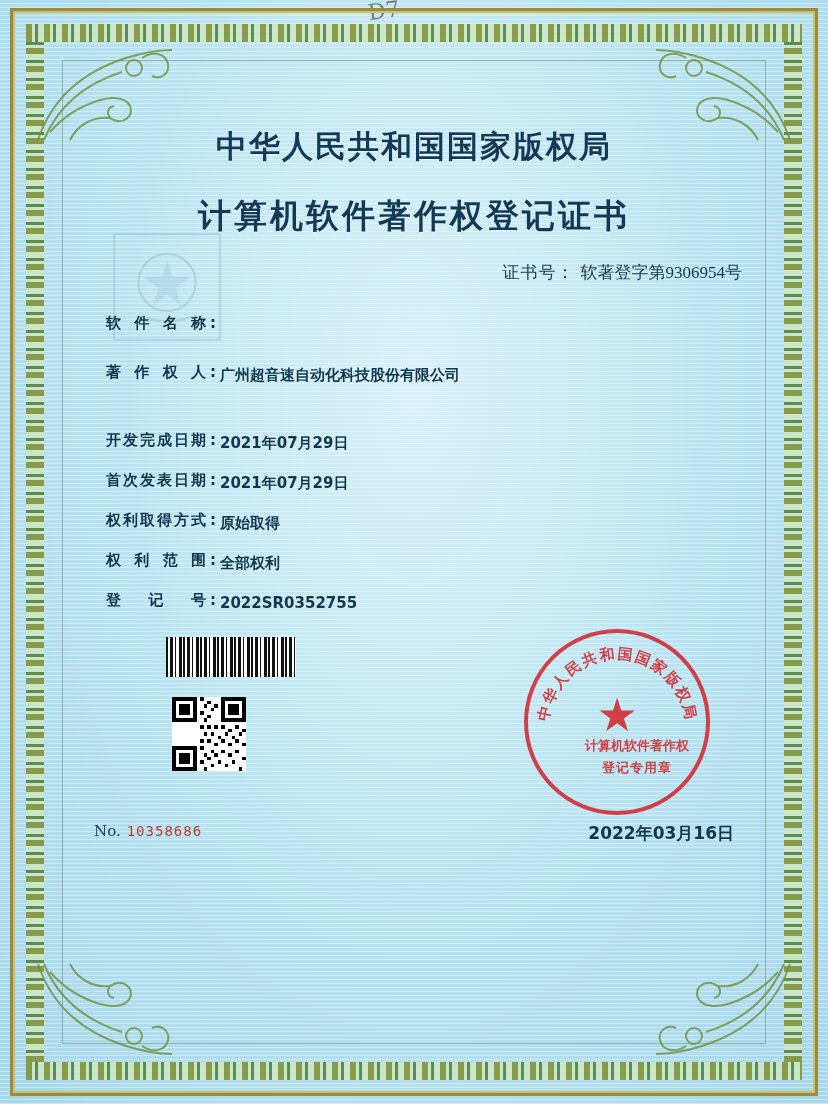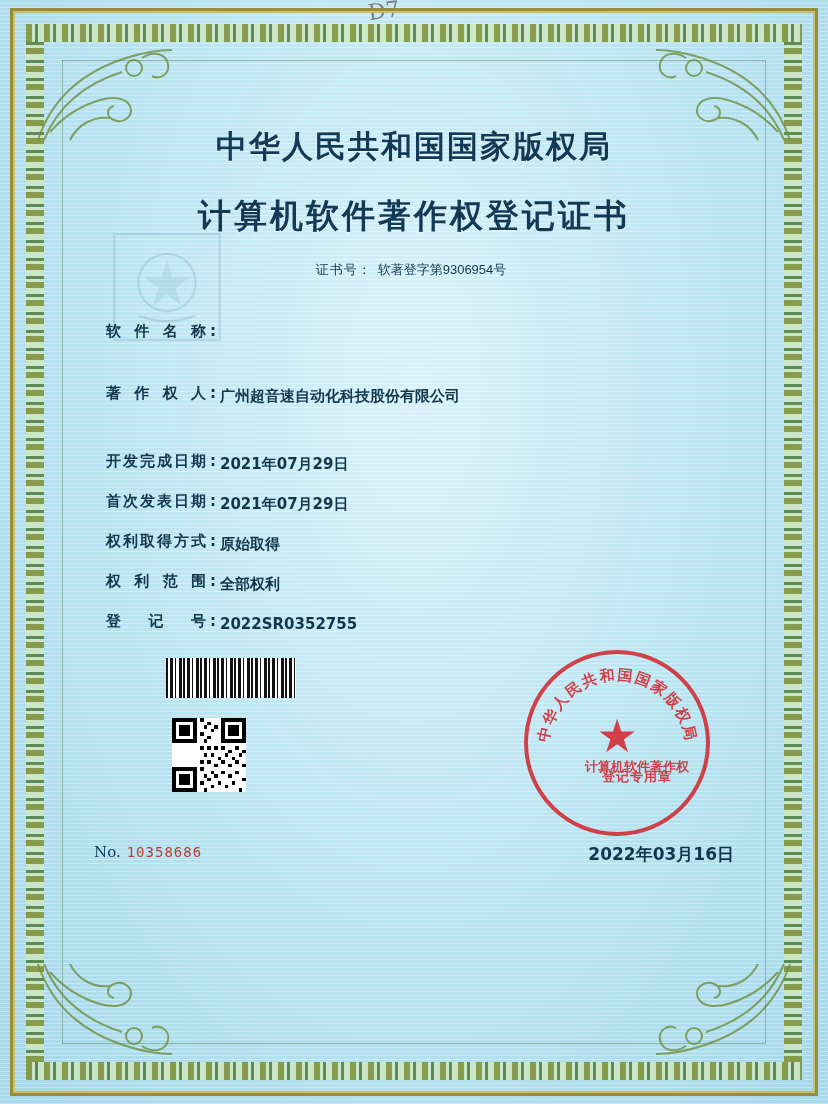--- a/index.html
+++ b/index.html
@@ -127,25 +127,25 @@
   }
   .title-sub {
     font-size: 33px;
     margin-top: 26px;
     letter-spacing: 3px;
     text-shadow: 0 1px 0 rgba(255,255,255,0.5);
   }
 
   .cert-no {
     margin-top: 22px;
-    text-align: center;
-    font-size: 13px;
+    text-align: right;
+    font-size: 17px;
     color: #13384f;
     padding-right: 6px;
-    font-family: Liberation Sans, sans-serif;
+    font-family: Liberation Serif, serif;
   }
   .cert-no .lbl { letter-spacing: 1px; }
   .cert-no .val { margin-left: 6px; }
 
   .field {
     display: flex;
     align-items: flex-start;
     margin-top: 16px;
     font-size: 15px;
     color: #10374e;
@@ -166,21 +166,21 @@
     flex: 0 0 14px;
     text-align: center;
   }
   .field .val {
     flex: 1;
     line-height: 1.6;
   }
   .field .val .line2 { display: block; font-family: "DejaVu Sans Mono", monospace; font-size: 14px; }
 
   .gap-lg { margin-top: 44px; }
-  .gap-md { margin-top: 43px; }
+  .gap-md { margin-top: 30px; }
 
   .paragraph {
     margin-top: 46px;
     font-size: 15.5px;
     color: #10374e;
     font-family: "DejaVu Serif", "Liberation Serif", serif;
     line-height: 2.05;
     padding: 0 8px;
   }
   .paragraph .p1 { text-indent: 2em; display: block; }
@@ -244,21 +244,21 @@
     font-family: "DejaVu Sans", sans-serif;
     font-weight: bold;
     padding-left: 20px;
   }
   .seal .bottom-text.l1 {
     top: 104px;
     font-size: 13px;
     letter-spacing: 0px;
   }
   .seal .bottom-text.l2 {
-    top: 114px;
+    top: 126px;
     font-size: 13px;
     letter-spacing: 1px;
   }
   .seal svg { position: absolute; inset: 0; }
 
   .footer {
     position: absolute;
     left: 0;
     right: 0;
     bottom: -6px;

